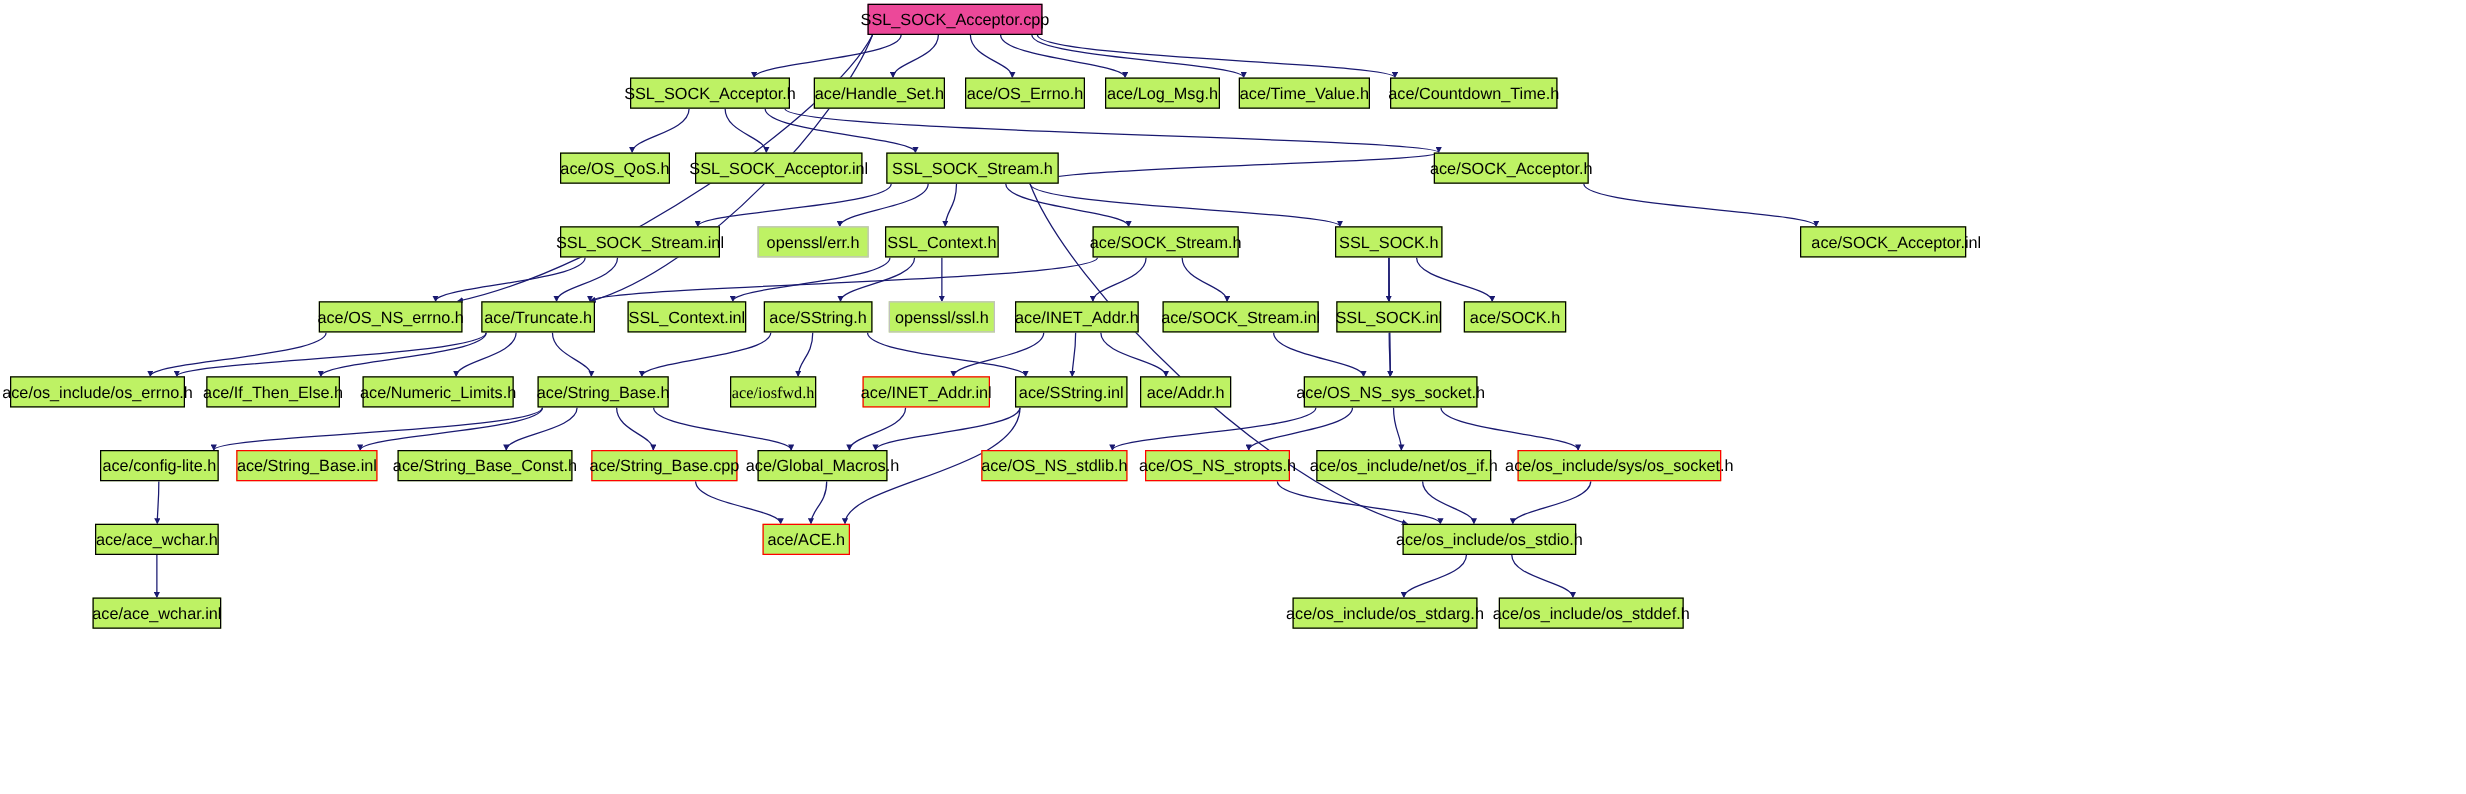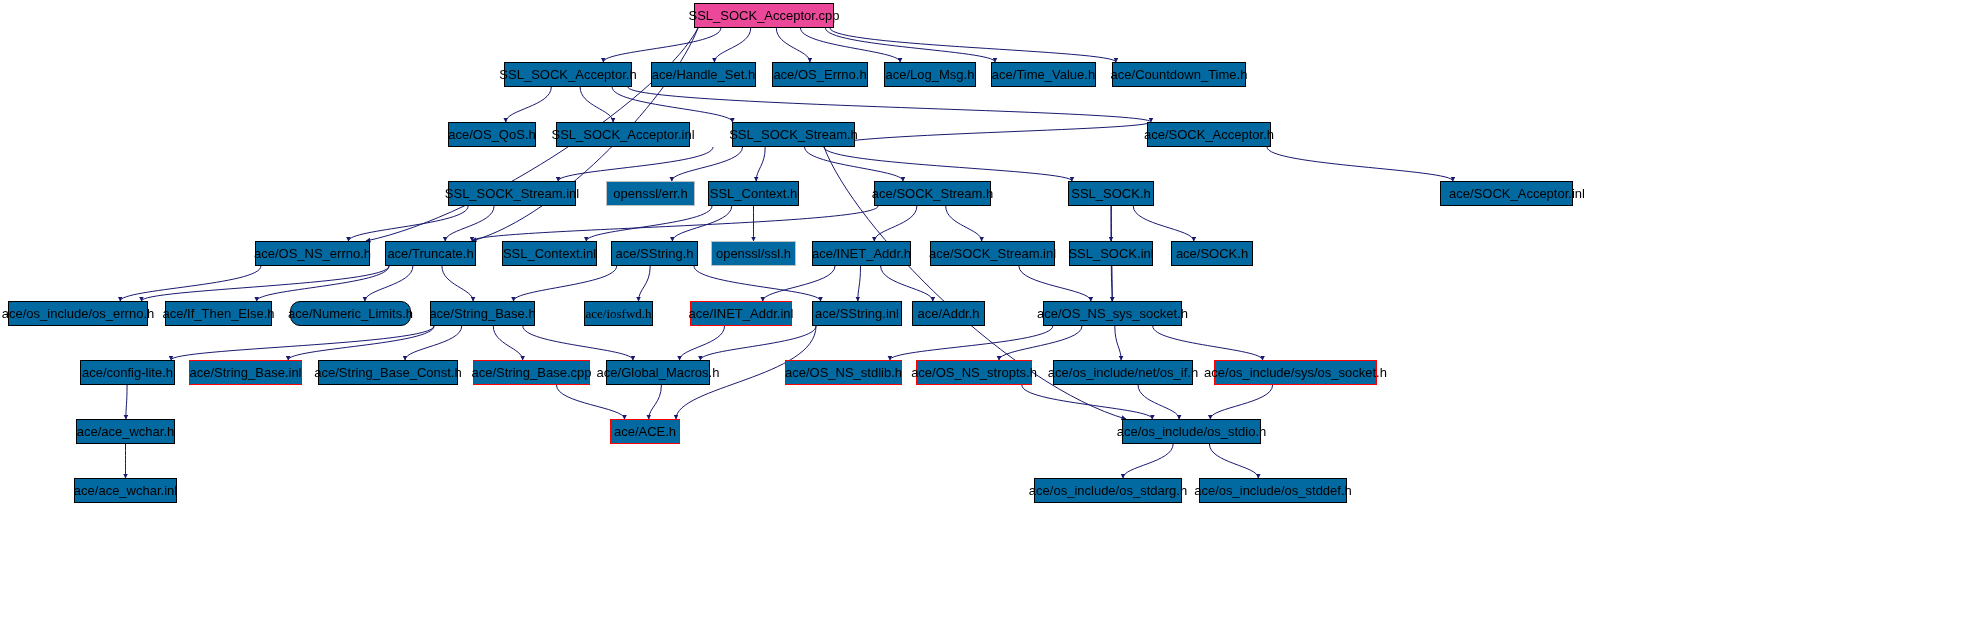--- a/index.html
+++ b/index.html
@@ -10,21 +10,21 @@
     height:635px;
     background:#ffffff;
     font-family:"Liberation Sans","DejaVu Sans",sans-serif;
     overflow:hidden;
   }
   #edges{position:absolute;left:0;top:0;width:1973px;height:635px;pointer-events:none;}
   .node{
     position:absolute;
     box-sizing:border-box;
     border:1px solid #000000;
-    background:#0369a1;
+    background:#bef264;
     color:#000000;
     font-size:13px;
     line-height:1;
     height:25px;
     display:flex;
     align-items:center;
     justify-content:center;
     white-space:nowrap;
     padding:0 7px;
     letter-spacing:0px;
@@ -112,40 +112,40 @@
   <div id="nodes">
       <div class="node root" style="left: 694px; top: 3px; width: 140px;">SSL_SOCK_Acceptor.cpp</div>
       <div class="node" style="left: 504px; top: 62px; width: 128px;">SSL_SOCK_Acceptor.h</div>
       <div class="node" style="left: 651px; top: 62px; width: 105px;">ace/Handle_Set.h</div>
       <div class="node" style="left: 772px; top: 62px; width: 96px;">ace/OS_Errno.h</div>
       <div class="node" style="left: 884px; top: 62px; width: 92px;">ace/Log_Msg.h</div>
       <div class="node" style="left: 991px; top: 62px; width: 105px;">ace/Time_Value.h</div>
       <div class="node" style="left: 1112px; top: 62px; width: 134px;">ace/Countdown_Time.h</div>
       <div class="node" style="left: 448px; top: 122px; width: 88px;">ace/OS_QoS.h</div>
       <div class="node" style="left: 556px; top: 122px; width: 134px;">SSL_SOCK_Acceptor.inl</div>
-      <div class="node" style="left: 732px; top: 122px; width: 123px;">SSL_SOCK_Stream.h</div>
+      <div class="node" style="left: 709px; top: 122px; width: 138px;">SSL_SOCK_Stream.h</div>
       <div class="node" style="left: 1147px; top: 122px; width: 124px;">ace/SOCK_Acceptor.h</div>
       <div class="node" style="left: 448px; top: 181px; width: 128px;">SSL_SOCK_Stream.inl</div>
       <div class="node gray" style="left: 606px; top: 181px; width: 89px;">openssl/err.h</div>
       <div class="node" style="left: 708px; top: 181px; width: 91px;">SSL_Context.h</div>
       <div class="node" style="left: 874px; top: 181px; width: 117px;">ace/SOCK_Stream.h</div>
       <div class="node" style="left: 1068px; top: 181px; width: 86px;">SSL_SOCK.h</div>
       <div class="node" style="left: 1440px; top: 181px; width: 133px; padding-left: 28px;">ace/SOCK_Acceptor.inl</div>
       <div class="node" style="left: 255px; top: 241px; width: 115px;">ace/OS_NS_errno.h</div>
       <div class="node" style="left: 385px; top: 241px; width: 91px;">ace/Truncate.h</div>
       <div class="node" style="left: 502px; top: 241px; width: 95px;">SSL_Context.inl</div>
       <div class="node" style="left: 611px; top: 241px; width: 87px;">ace/SString.h</div>
       <div class="node gray" style="left: 711px; top: 241px; width: 85px;">openssl/ssl.h</div>
       <div class="node" style="left: 812px; top: 241px; width: 99px;">ace/INET_Addr.h</div>
       <div class="node" style="left: 930px; top: 241px; width: 125px;">ace/SOCK_Stream.inl</div>
       <div class="node" style="left: 1069px; top: 241px; width: 84px;">SSL_SOCK.inl</div>
       <div class="node" style="left: 1171px; top: 241px; width: 82px;">ace/SOCK.h</div>
       <div class="node" style="left: 8px; top: 301px; width: 140px;">ace/os_include/os_errno.h</div>
       <div class="node" style="left: 165px; top: 301px; width: 107px;">ace/If_Then_Else.h</div>
-      <div class="node" style="left: 290px; top: 301px; width: 121px; border-radius: 10px;">ace/Numeric_Limits.h</div>
+      <div class="node" style="left: 290px; top: 301px; width: 121px;">ace/Numeric_Limits.h</div>
       <div class="node" style="left: 430px; top: 301px; width: 105px;">ace/String_Base.h</div>
       <div class="node" style="left: 584px; top: 301px; width: 69px; font-family: Liberation Serif, serif;">ace/iosfwd.h</div>
       <div class="node red" style="left: 690px; top: 301px; width: 102px;">ace/INET_Addr.inl</div>
       <div class="node" style="left: 812px; top: 301px; width: 90px;">ace/SString.inl</div>
       <div class="node" style="left: 912px; top: 301px; width: 73px;">ace/Addr.h</div>
       <div class="node" style="left: 1043px; top: 301px; width: 139px;">ace/OS_NS_sys_socket.h</div>
       <div class="node" style="left: 80px; top: 360px; width: 95px;">ace/config-lite.h</div>
       <div class="node red" style="left: 189px; top: 360px; width: 113px;">ace/String_Base.inl</div>
       <div class="node" style="left: 318px; top: 360px; width: 140px;">ace/String_Base_Const.h</div>
       <div class="node red" style="left: 473px; top: 360px; width: 117px;">ace/String_Base.cpp</div>

